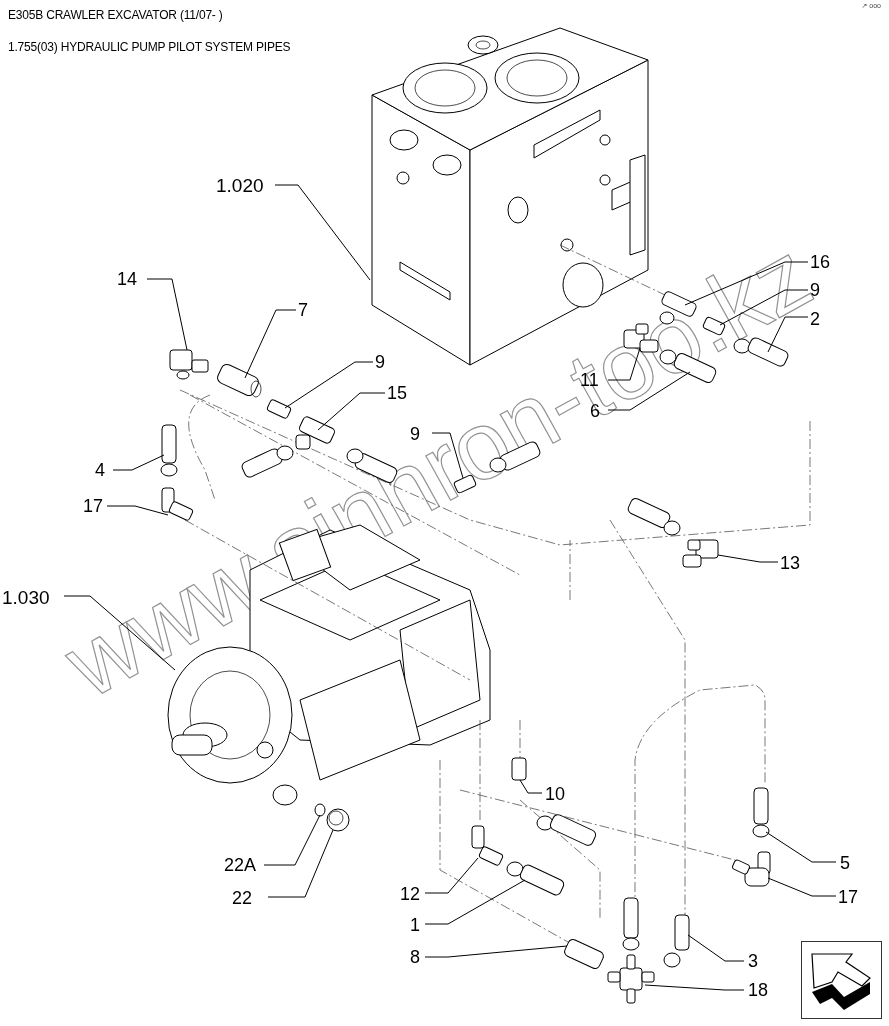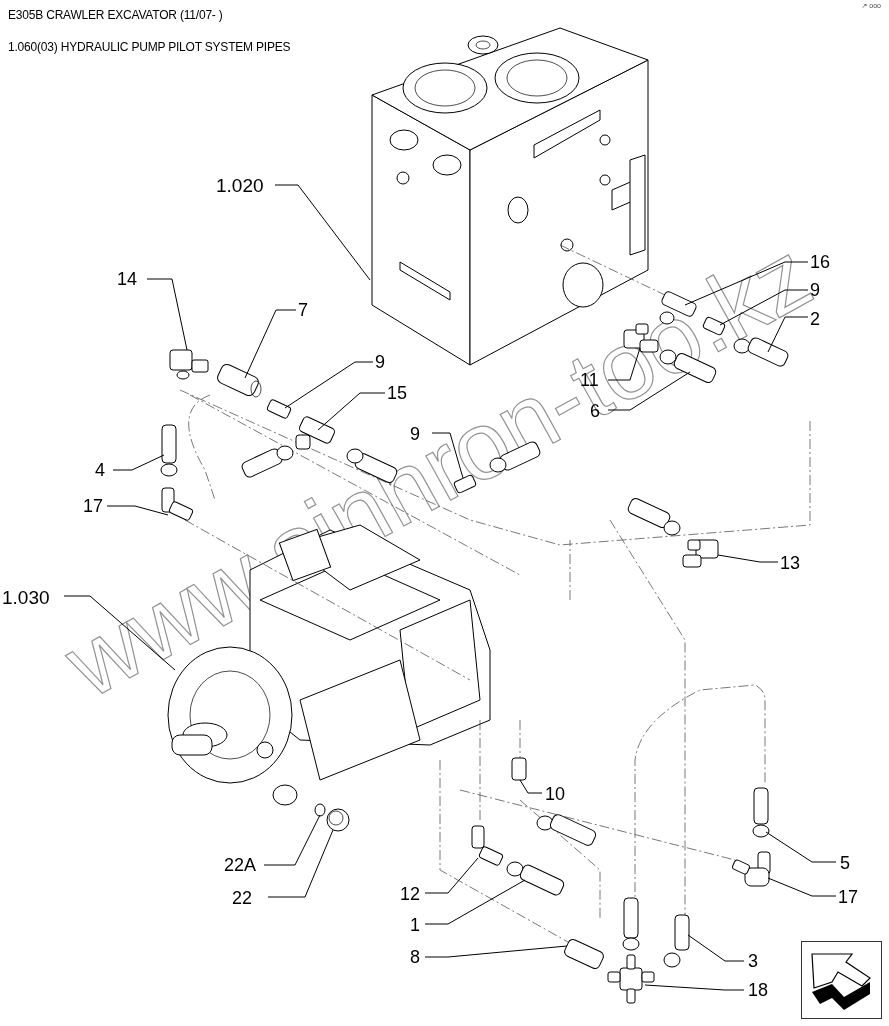--- a/index.html
+++ b/index.html
@@ -15,21 +15,21 @@
   .part { stroke: #000; stroke-width: 1; fill: #fff; }
   .thin { stroke: #000; stroke-width: 0.7; fill: none; }
   .dash { stroke: #555; stroke-width: 0.8; fill: none; stroke-dasharray: 10 3 2 3; }
   .wm { font-family: "Liberation Sans", sans-serif; font-size: 96px; fill: none; stroke: #777; stroke-width: 1.2; }
   #nav-box { position: absolute; left: 801px; top: 941px; width: 79px; height: 76px; border: 1px solid #333; background: #fff; cursor: pointer; }
 </style>
 </head>
 <body>
 
 <div id="title1" class="title">E305B CRAWLER EXCAVATOR (11/07- )</div>
-<div id="title2" class="title">1.060(03) HYDRAULIC PUMP PILOT SYSTEM PIPES</div>
+<div id="title2" class="title">1.755(03) HYDRAULIC PUMP PILOT SYSTEM PIPES</div>
 <div id="corner-mark">↗ ooo</div>
 
 <svg id="diagram" width="889" height="1026" viewBox="0 0 889 1026">
 
   <g opacity="0.8">
     <text class="wm" transform="translate(90,700) rotate(-29)">www.sinhron-too.kz</text>
   </g>
 
   <g>
 

